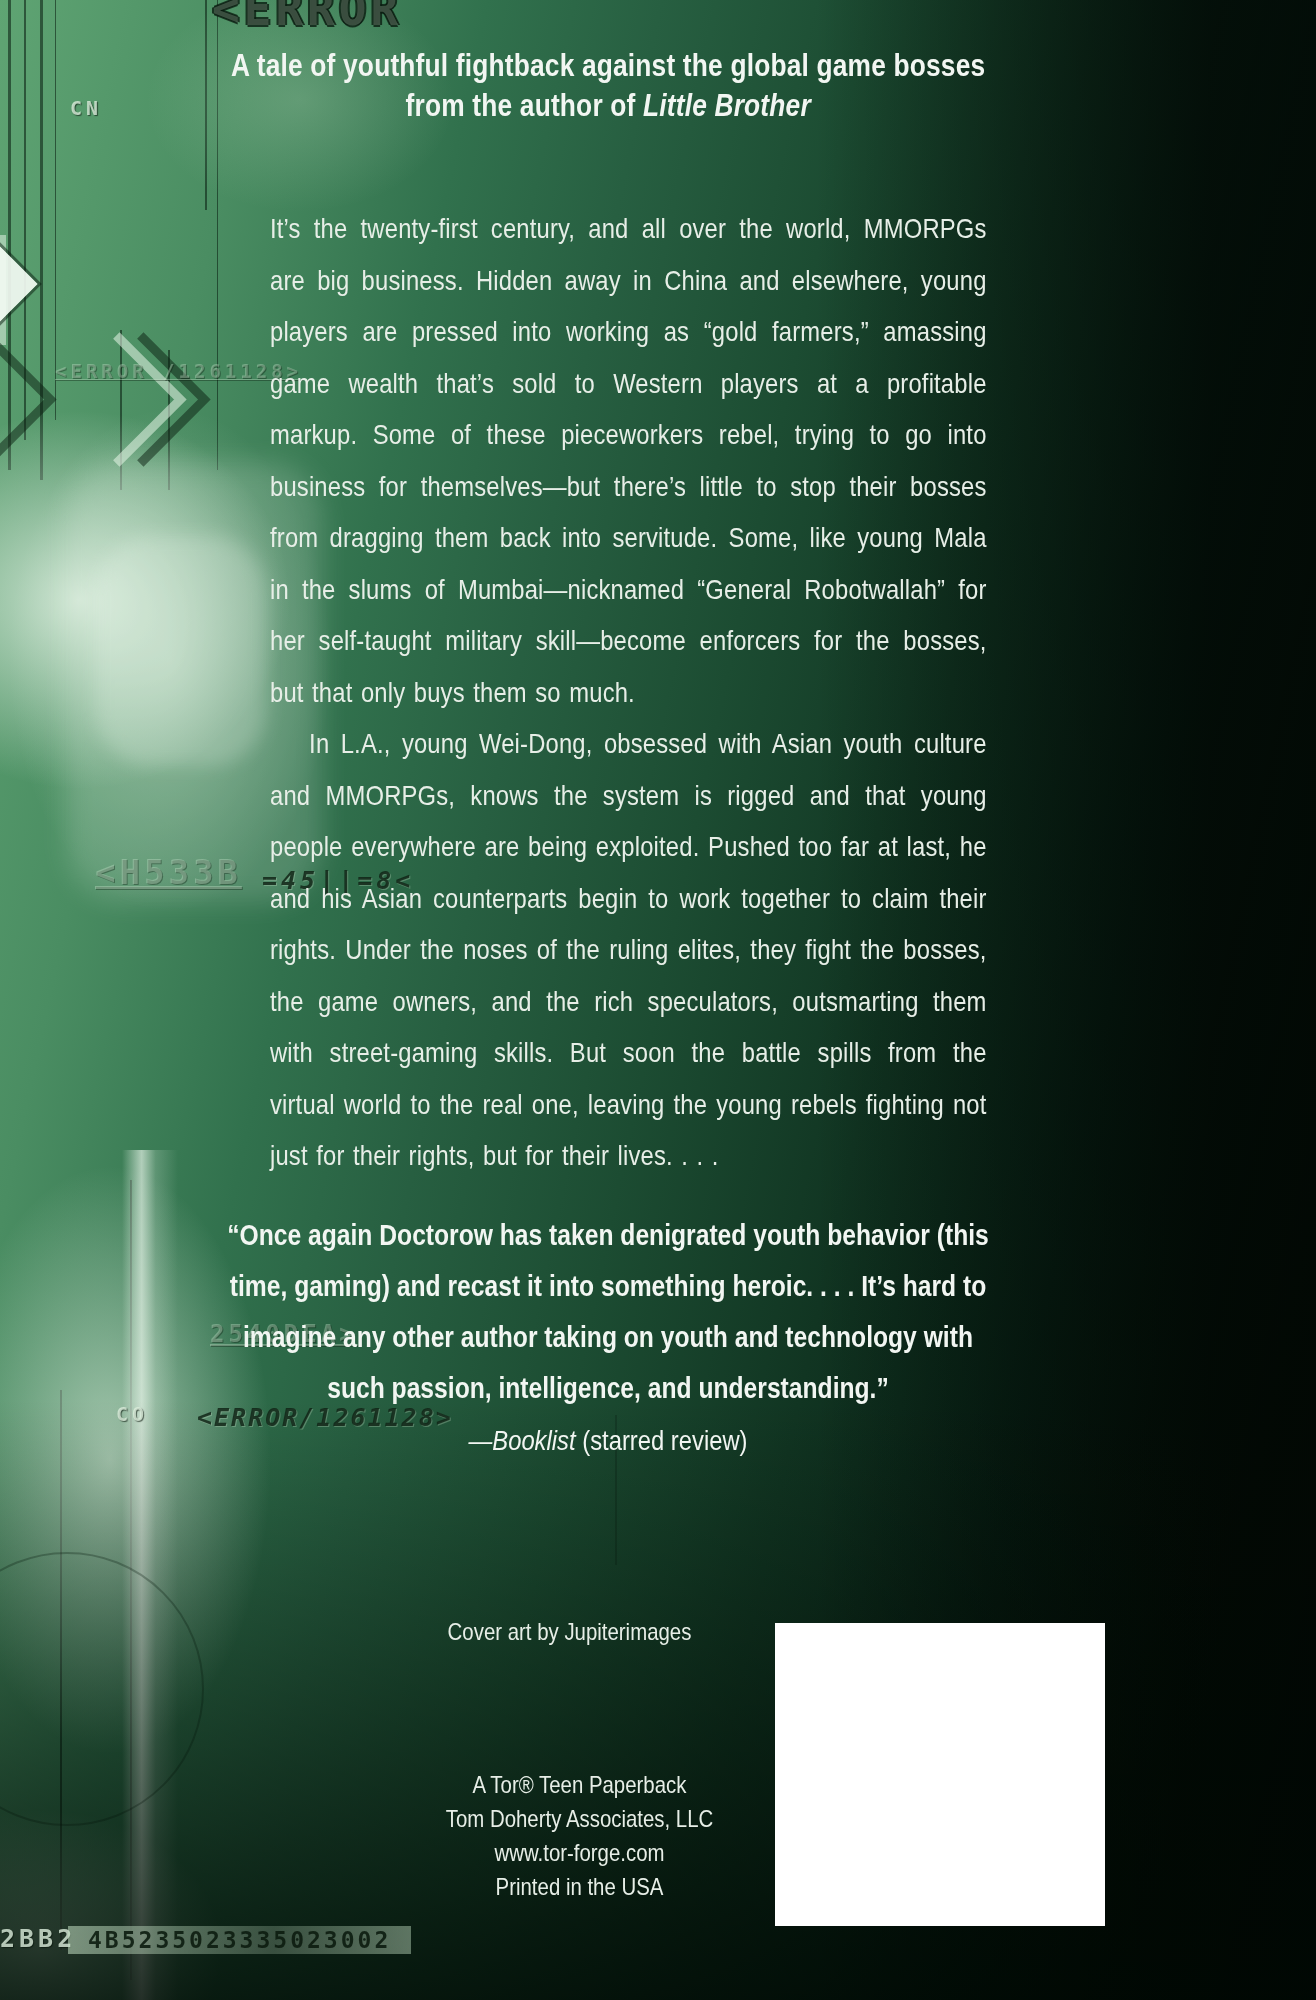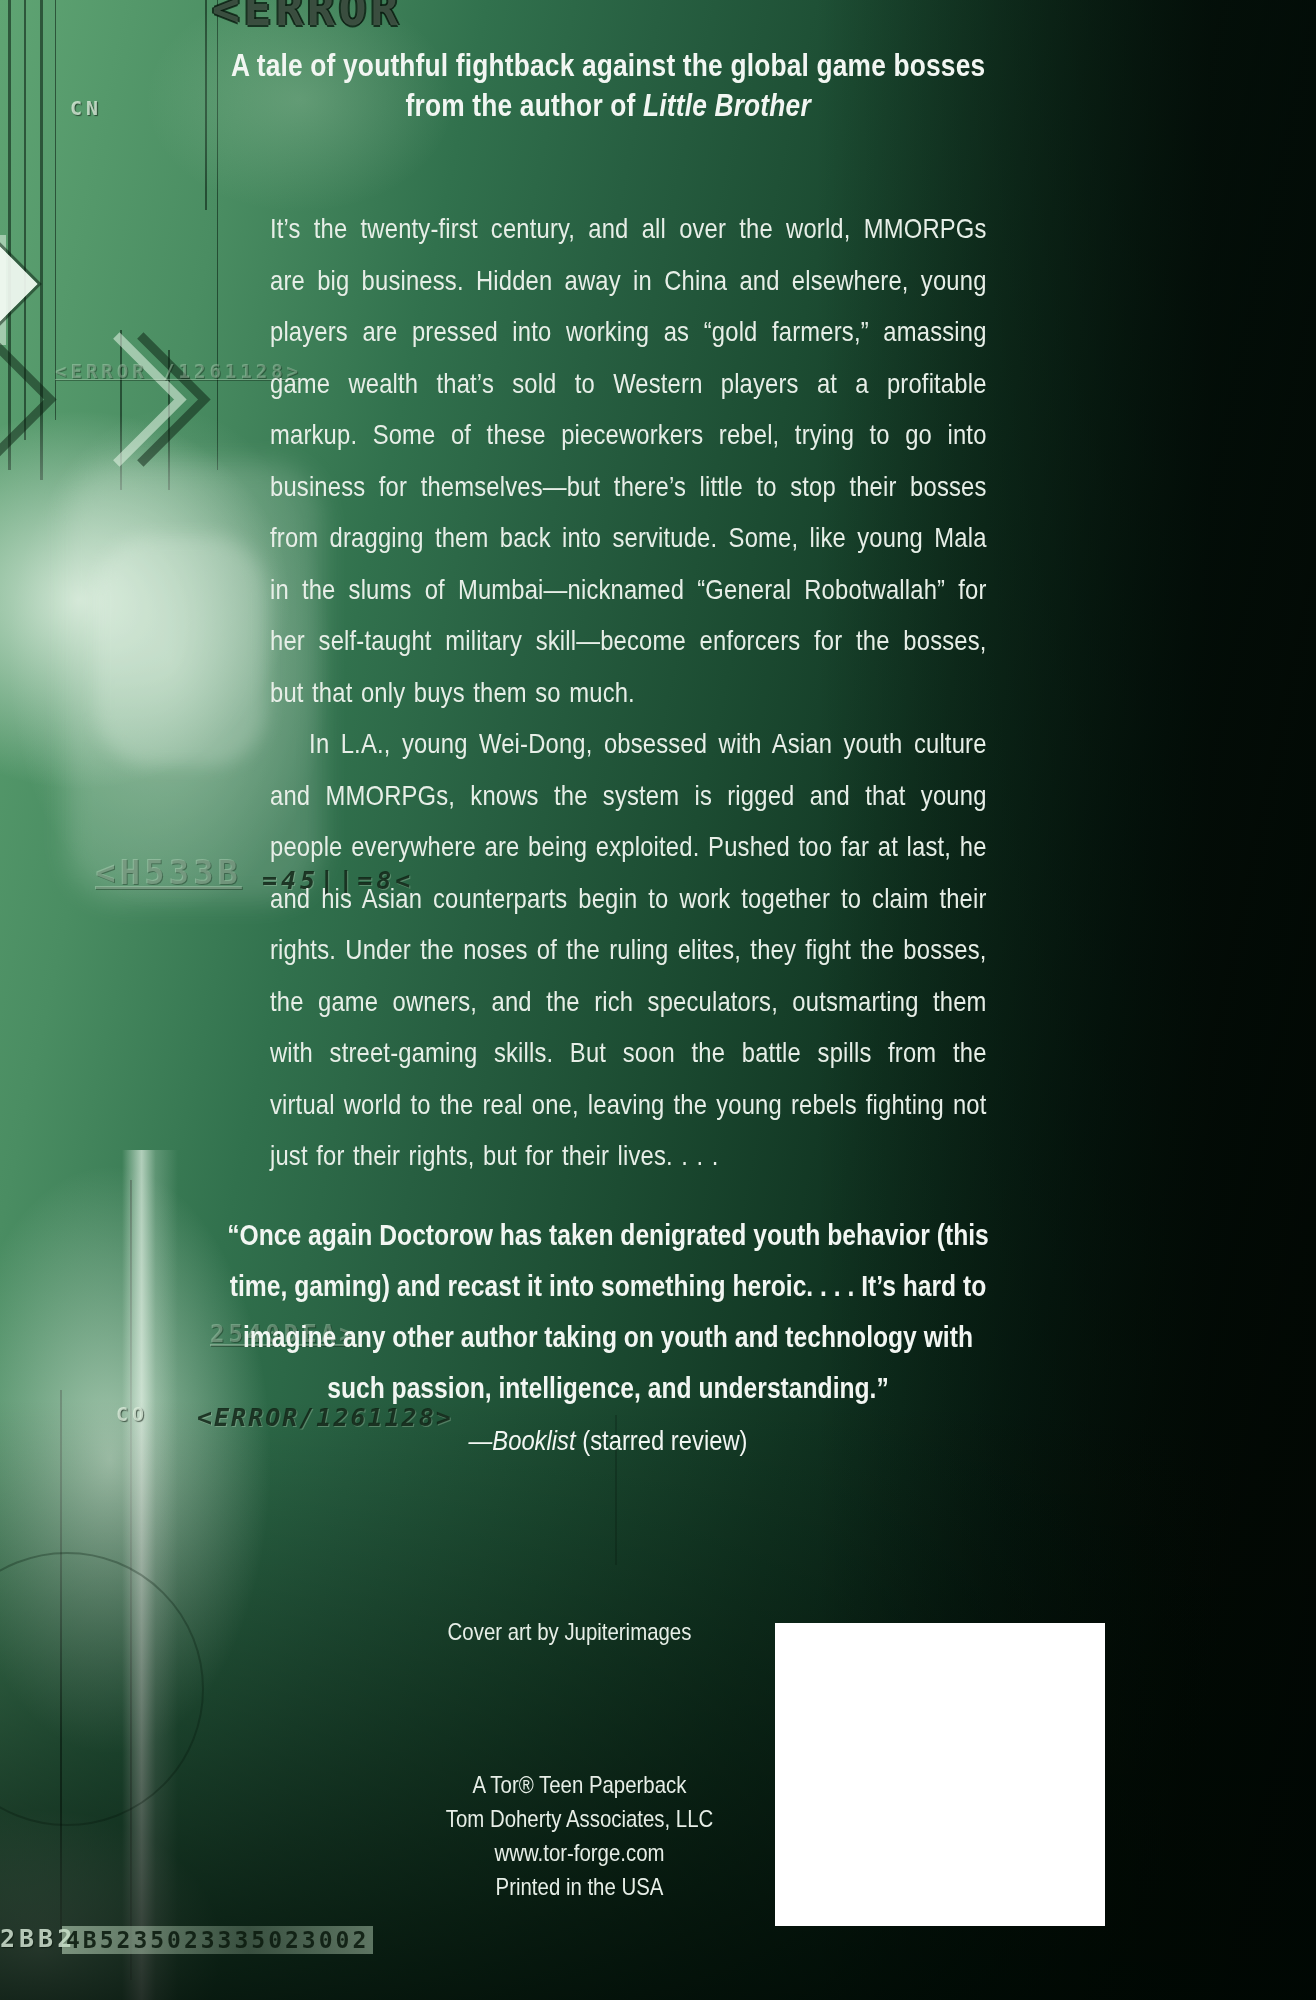--- a/index.html
+++ b/index.html
@@ -51,21 +51,22 @@
   .px-ghost{color:rgba(200,225,202,0.38);text-shadow:1px 1px 0 rgba(6,20,10,0.35);text-decoration:underline;}
   .px-dark{
     color:rgba(16,36,22,0.85);
     text-shadow:1px 1px 0 rgba(198,226,198,0.3);
     font-style:italic;
   }
   .px-lit{color:rgba(222,240,222,0.8);text-shadow:1px 1px 1px rgba(6,20,10,0.6);text-align:center;}
   .px-strip{
     color:rgba(12,28,16,0.9);
     background:linear-gradient(to right, rgba(196,224,196,0.55), rgba(196,224,196,0.25) 60%, rgba(196,224,196,0.45));
-    padding:1px 4px;
+    padding:1px 20px;
+    margin-left:6px;
   }
   .ghost8{position:absolute;z-index:2;border-radius:56px;
     background:rgba(238,249,238,0.17);filter:blur(13px);}
   .ghost8.core{background:rgba(240,250,240,0.22);filter:blur(9px);}
   .diamond{position:absolute;z-index:3;width:56px;height:56px;transform:rotate(45deg);
     background:rgba(242,250,242,0.92);box-shadow:0 0 0 3px rgba(10,28,16,0.5);}
   .chev{position:absolute;z-index:3;width:86px;height:86px;transform:rotate(45deg);
     border-top:9px solid rgba(10,30,16,0.5);border-right:9px solid rgba(10,30,16,0.5);}
   .chev.lt{border-color:rgba(232,246,232,0.55);}
   .circle-hint{position:absolute;z-index:2;border-radius:50%;

